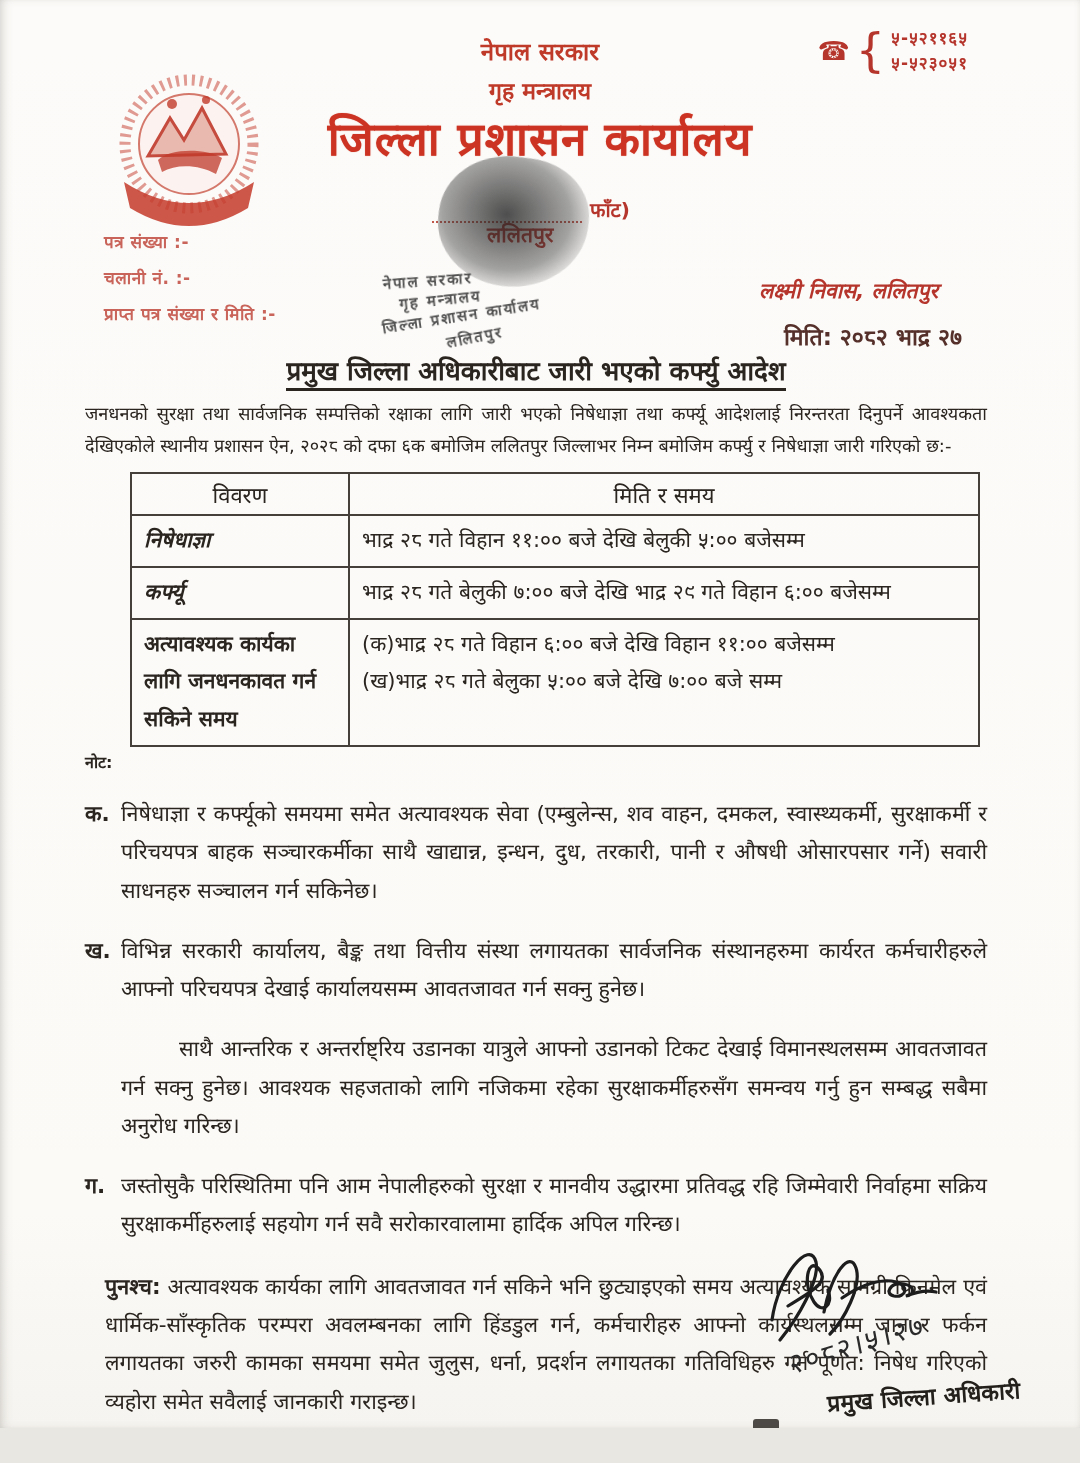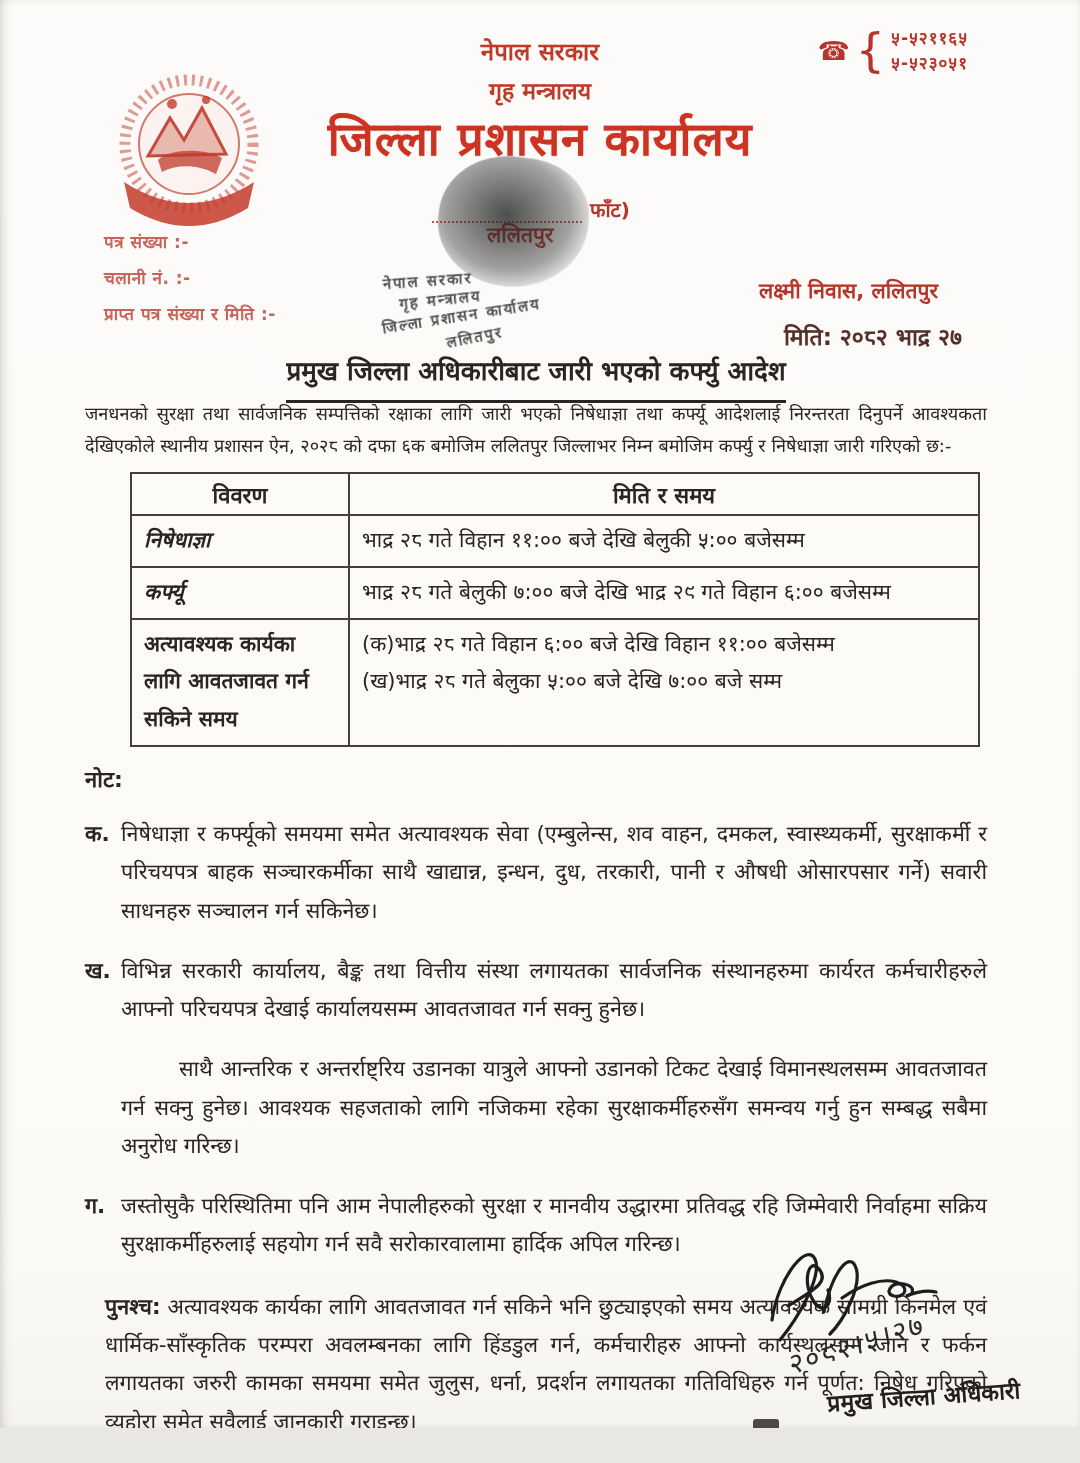--- a/index.html
+++ b/index.html
@@ -37,34 +37,34 @@
   .stamp-blob { position:absolute; left:70px; top:-4px; width:150px; height:130px; border-radius:50% 45% 55% 50%;
                 background:radial-gradient(ellipse at 45% 45%, rgba(40,40,40,.82) 0%, rgba(55,55,55,.45) 55%, rgba(80,80,80,.12) 75%, transparent 85%);
                 transform:rotate(14deg); }
   .stamp-lines{ position:absolute; left:8px; top:96px; color:#3a3a3a; font-size:15px; font-weight:bold; letter-spacing:2px; opacity:.88; }
   .stamp-lines div { margin-bottom:2px; transform-origin:left; }
   .stamp-lines div:nth-child(1){ transform:rotate(3deg); }
   .stamp-lines div:nth-child(2){ transform:translateX(14px) rotate(1deg); }
   .stamp-lines div:nth-child(3){ transform:translateX(-6px) rotate(-2deg); }
   .stamp-lines div:nth-child(4){ transform:translateX(56px) rotate(-4deg); }
   
-  .address    { position:absolute; right:142px; top:276px; color:#b5352c; font-weight:bold; font-size:21px; }
+  .address    { position:absolute; right:142px; top:276px; color:#b5352c; font-weight:bold; font-size:21px;font-style:italic; }
   .date-line  { position:absolute; right:118px; top:320px; color:#55302a; font-weight:bold; font-size:23px; }
   
   .doc-body   { position:absolute; left:85px; right:93px; top:352px; }
   .title      { text-align:center; font-size:26px; font-weight:bold; color:#2b2520; }
-  .title span { border-bottom:3px solid #2b2520; padding-bottom:14px;text-align:right; }
+  .title span { border-bottom:3px solid #2b2520; padding-bottom:2px;text-align:right; }
   .intro      { margin-top:10px; font-size:18px; line-height:1.78; text-align:justify; }
   
   table       { border-collapse:collapse; margin:10px 0 0 45px; width:850px; }
   th,td       { border:2px solid #45403a; font-size:21px; vertical-align:top; }
-  th          { font-weight:bold; text-align:center; padding:5px 4px; font-size:22px; }
+  th          { font-weight:normal; text-align:center; padding:5px 4px; font-size:22px; }
   td.lbl      { width:218px; font-weight:bold; font-style:italic; padding:6px 22px 6px 12px; line-height:1.8; }
   td.val      { padding:6px 6px 6px 12px; line-height:1.8; }
-  .note-hd    { margin-top:16px; font-size:22px; font-weight:bold; }
+  .note-hd    { margin-top:4px; font-size:16px; font-weight:bold; }
   .note       { display:flex; margin-top:22px; font-size:21.5px; line-height:1.78; }
   .note .mk   { width:36px; font-weight:bold; flex:none; }
   .note .tx   { flex:1; text-align:justify; }
   .note.cont  { margin-left:36px;align-items:center; }
   .note.cont .tx { text-indent:58px; }
   .postscript { margin:24px 0 0 20px; font-size:21.5px; line-height:1.78; text-align:justify; }
   .postscript b { font-weight:bold; }
   
   .sig-block  { position:absolute; right:52px; top:1232px; width:330px; height:210px; }
   .sig-svg    { position:absolute; right:70px; top:0; }
@@ -142,21 +142,21 @@
       </tr>
       <tr>
         <td class="lbl">निषेधाज्ञा</td>
         <td class="val">भाद्र २८ गते विहान ११:०० बजे देखि बेलुकी ५:०० बजेसम्म</td>
       </tr>
       <tr>
         <td class="lbl">कर्फ्यू</td>
         <td class="val">भाद्र २८ गते बेलुकी ७:०० बजे देखि भाद्र २९ गते विहान ६:०० बजेसम्म</td>
       </tr>
       <tr>
-        <td class="lbl" style="font-style:normal;">अत्यावश्यक कार्यका लागि आवतजावत गर्न सकिने समय</td>
+        <td class="lbl" style="font-style:normal;">अत्यावश्यक कार्यका लागि जनधनकावत गर्न सकिने समय</td>
         <td class="val">
           <div>(क)भाद्र २८ गते विहान ६:०० बजे देखि विहान ११:०० बजेसम्म</div>
           <div>(ख)भाद्र २८ गते बेलुका ५:०० बजे देखि ७:०० बजे सम्म</div>
         </td>
       </tr>
     </tbody>
       </table>
 
     <div class="note-hd">नोट:</div>
 

